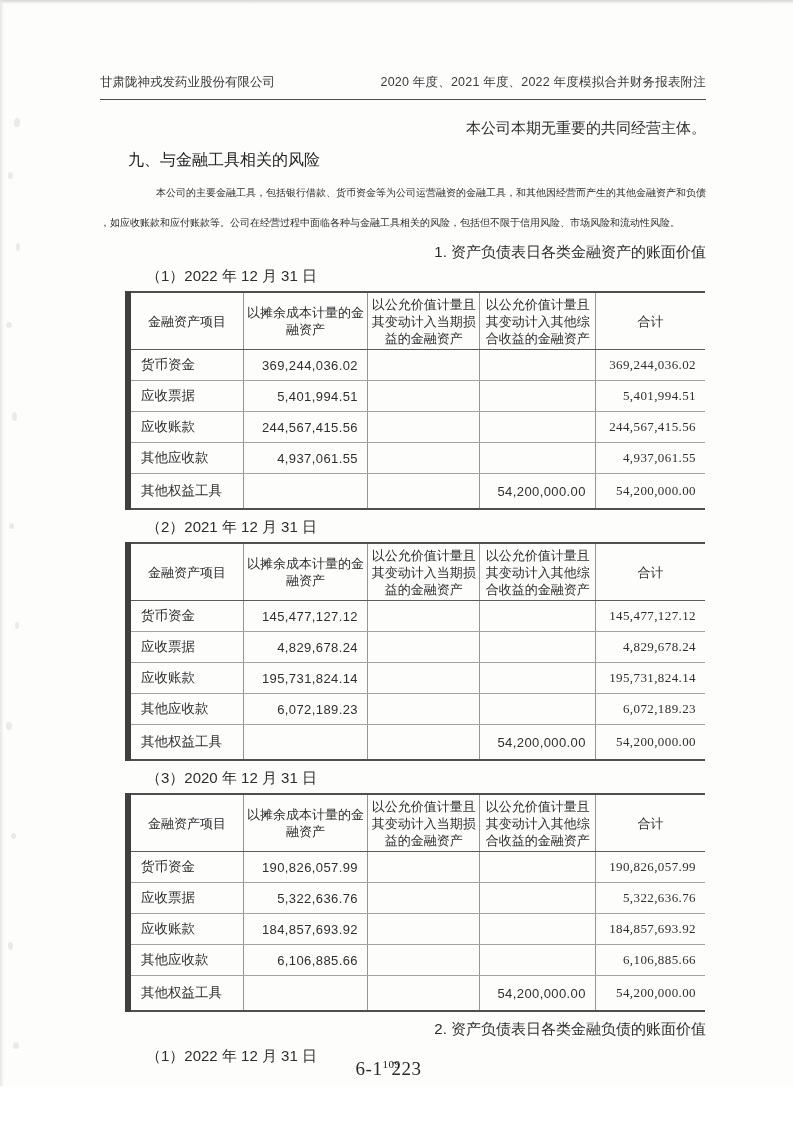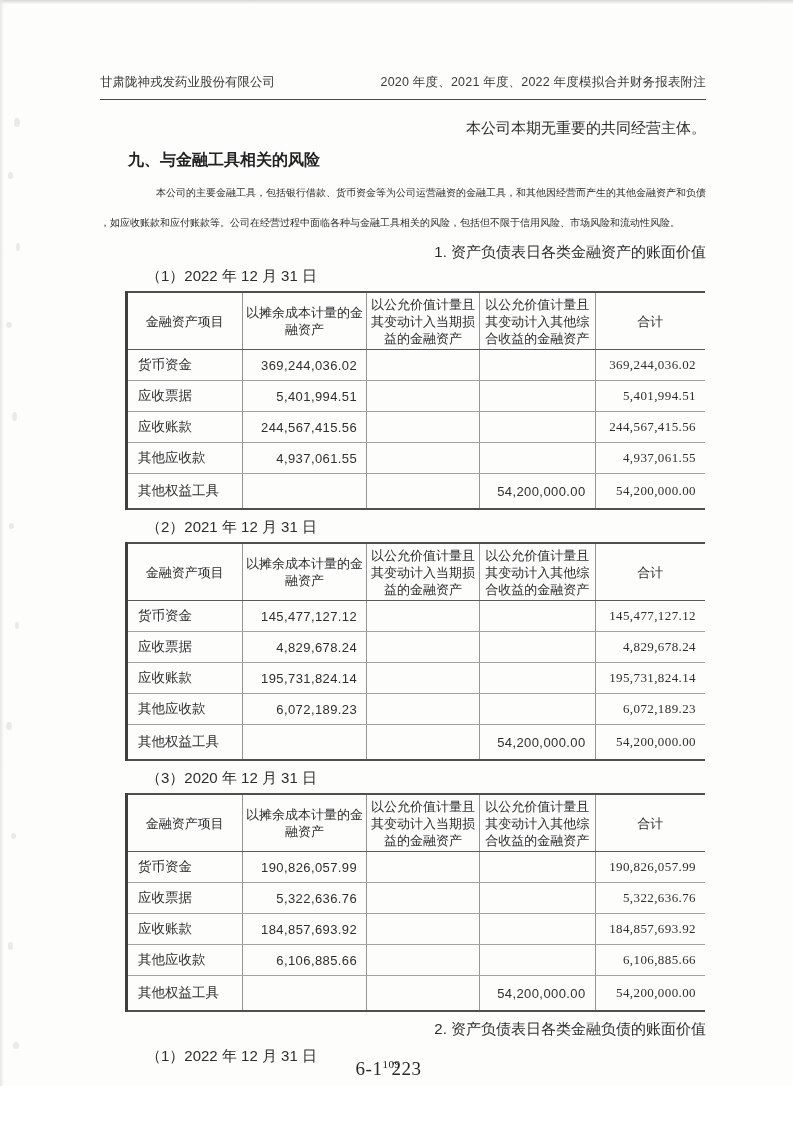--- a/index.html
+++ b/index.html
@@ -24,21 +24,21 @@
   .page-header{
     display:flex;justify-content:space-between;align-items:flex-end;
     font-size:12.5px;color:#3a3a3a;
     border-bottom:1.5px solid #4a4a4a;
     padding-bottom:8px;
   }
   .page-header .right{letter-spacing:.2px;}
 
   p{margin:0;}
   .intro{margin-top:16px;font-size:15px;line-height:24px;text-indent:56px;text-align:right;}
-  .section-heading{margin:8px 0 0 28px;font-size:16px;font-weight:bold;
+  .section-heading{margin:8px 0 0 28px;font-size:16px;font-weight:normal;
     line-height:24px;color:#222;}
   .para{margin-top:6px;font-size:10px;line-height:30px;text-align:justify;
     text-indent:56px;color:#2d2d2d;}
   .sub{margin:3px 0 0 57px;font-size:15px;line-height:22px;text-align:right;}
   .date-caption{margin:3px 0 0 46px;font-size:15px;line-height:22px;}
   .tbl-caption{margin:6px 0 0 46px;font-size:15px;line-height:22px;}
 
   table{
     width:580px;margin:4px 0 0 25px;
     border-collapse:collapse;table-layout:fixed;
@@ -55,21 +55,21 @@
     color:#2f2f2f;
   }
   td{
     height:28px;padding:1px 0;
     border-bottom:1px solid #a3a3a3;
     font-size:13px;color:#2f2f2f;
     vertical-align:middle;
   }
   tbody tr:last-child td{border-bottom:none;height:32px;}
   th + th, td + td{border-left:1px solid #969696;}
-  th:first-child, td:first-child{border-left:3px solid #404040;}
+  th:first-child, td:first-child{border-left:6px solid #404040;}
   th:last-child, td:last-child{border-right:none;font-family:Liberation Serif, serif;}
   td.label{text-align:left;padding-left:10px;font-size:13.5px;}
   td.num{text-align:right;padding-right:9px;letter-spacing:.4px;}
 
   .page-footer{
     position:absolute;left:0;right:16px;top:1058px;
     text-align:center;
     font-family:"Liberation Serif","DejaVu Serif",serif;
     font-size:19px;color:#2a2a2a;letter-spacing:.5px;
   }

